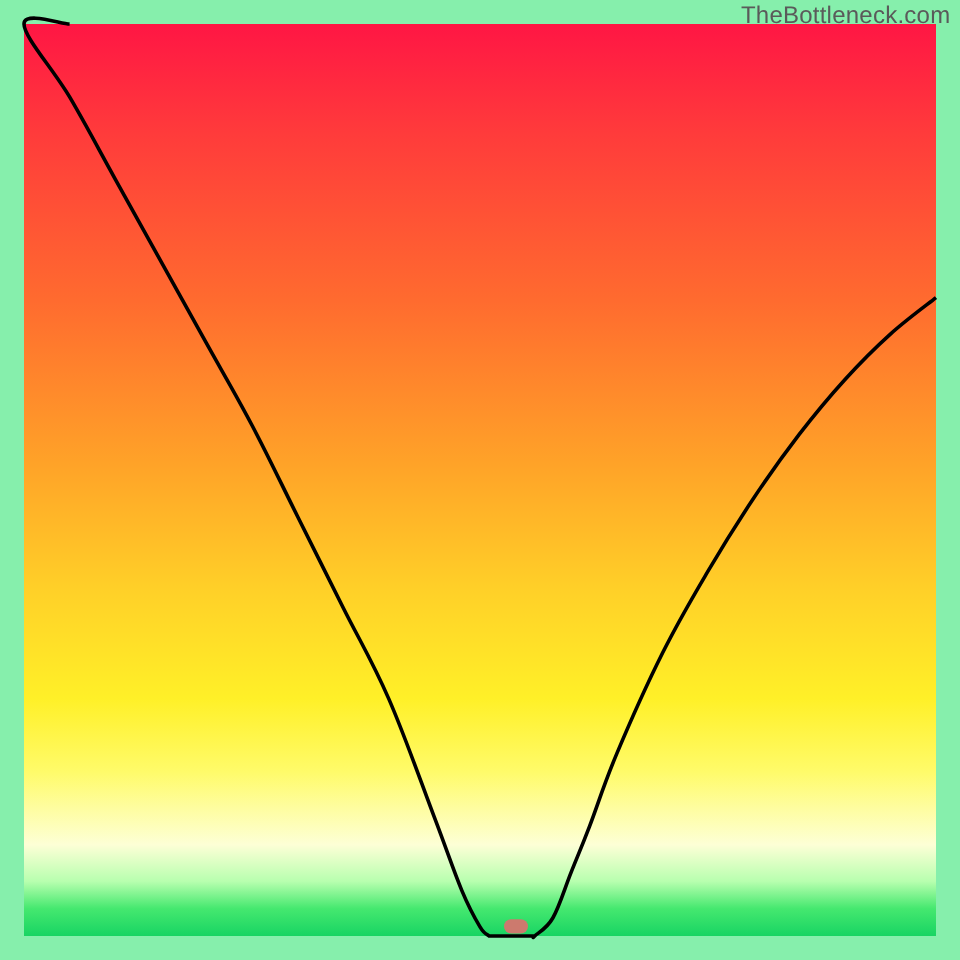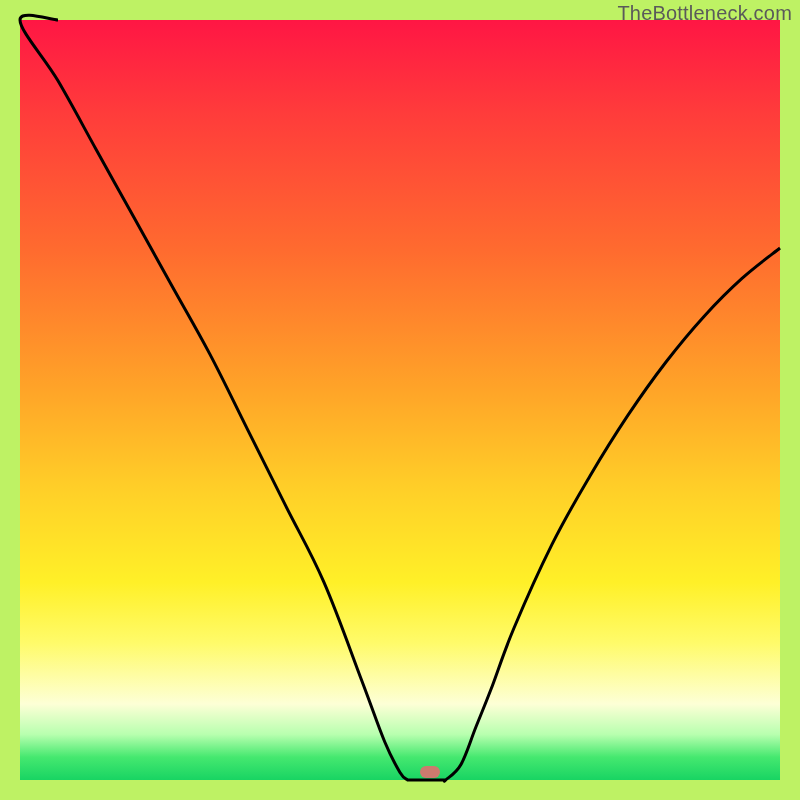--- a/index.html
+++ b/index.html
@@ -8,21 +8,21 @@
     width: 800px;
     height: 800px;
     background: #000;
     font-family: Arial, Helvetica, sans-serif;
     overflow: hidden;
   }
   .frame {
     position: relative;
     width: 800px;
     height: 800px;
-    background: #bef264;
+    background: #86efac;
   }
   .plot {
     position: absolute;
     left: 20px;
     top: 20px;
     width: 760px;
     height: 760px;
     
     background: linear-gradient(
       to bottom,

